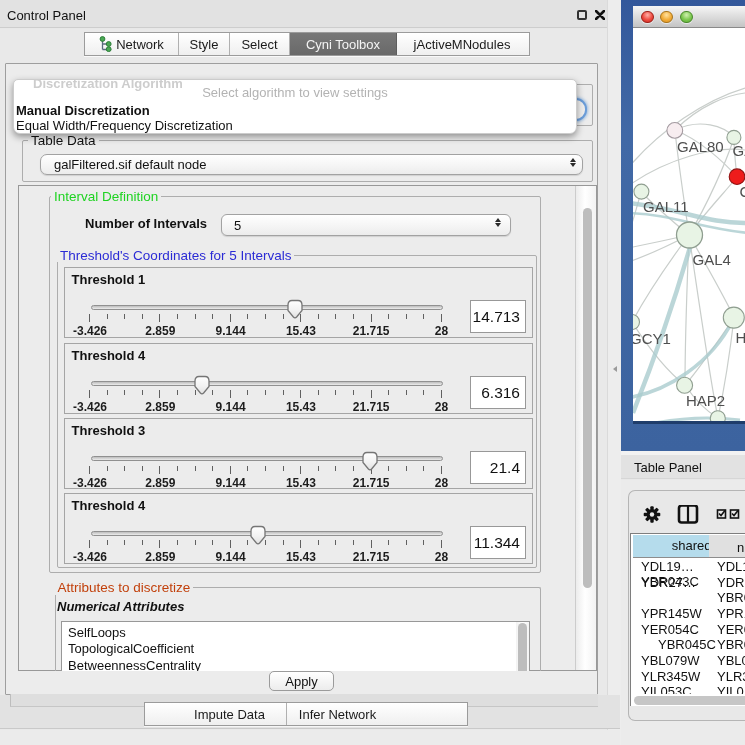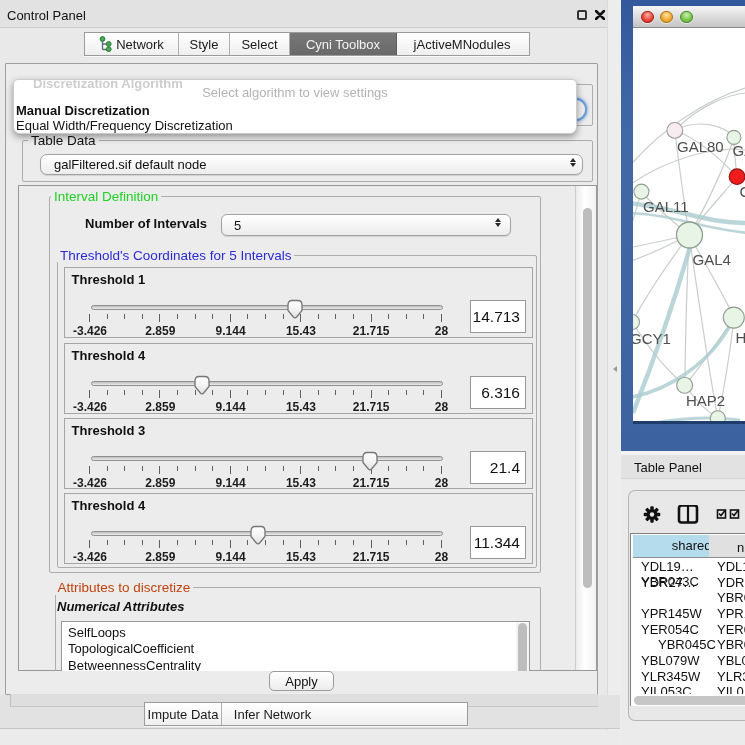--- a/index.html
+++ b/index.html
@@ -245,21 +245,21 @@
 <div class="t13" style="left:68px;top:642px;">TopologicalCoefficient</div>
 <div class="t13" style="left:68px;top:659px;">BetweennessCentrality</div>
 <div class="a" style="left:516px;top:622px;width:13px;height:49px;background:linear-gradient(to right,#f2f2f2,#fff 50%,#f4f4f4);"></div>
 <div class="a" style="left:518px;top:623px;width:9px;height:48px;background:#bdbdbd;border-radius:5px 5px 0 0;"></div>
 <div class="a" style="left:19px;top:671px;width:577px;height:24px;background:#ececec;"></div>
 <div class="a" style="left:269px;top:671px;width:65px;height:20px;border:1px solid #9b9b9b;border-radius:5px;background:linear-gradient(#ffffff,#ececec);text-align:center;line-height:19px;">Apply</div>
 <div class="a" style="left:0;top:695px;width:620px;height:34px;background:#e2e2e2;border-bottom:1px solid #c9c9c9;"></div>
 <div class="a" style="left:10px;top:694px;width:588px;height:13px;background:#dedede;border-left:1px solid #bdbdbd;border-bottom:1px solid #c6c6c6;"></div>
 <div class="a" style="left:0;top:730px;width:620px;height:15px;background:#ebebeb;"></div>
 <div class="seg" style="left:144px;top:702px;width:322px;height:22px;">
-<div style="width:77px;">Impute Data</div>
+<div style="width:114px;margin-left:28px;">Impute Data</div>
 <div style="width:101px;">Infer Network</div>
 </div>
 <div class="a" style="left:13px;top:79px;width:564px;height:55px;background:#ffffff;
 border:1px solid #cccccc;border-radius:5px 5px 7px 7px;box-shadow:0 3px 7px rgba(0,0,0,0.38);"></div>
 <div class="t13 b" style="left:33px;top:77px;color:#cdcdcd;z-index:5;">Discretization Algorithm</div>
 <div class="t13" style="left:13px;top:86px;width:564px;text-align:center;color:#b3b3b3;">Select algorithm to view settings</div>
 <div class="t13 b" style="left:16px;top:104px;">Manual Discretization</div>
 <div class="t13" style="left:16px;top:118.5px;">Equal Width/Frequency Discretization</div>
 <div class="a" style="left:621px;top:0;width:124px;height:451px;background:linear-gradient(#33589b,#4169a6 30%,#3c639f);"></div>
 <div class="a" style="left:633px;top:6px;width:112px;height:22px;background:linear-gradient(#f6f6f6,#c4c4c4);border-bottom:1px solid #8a8a8a;"></div>

